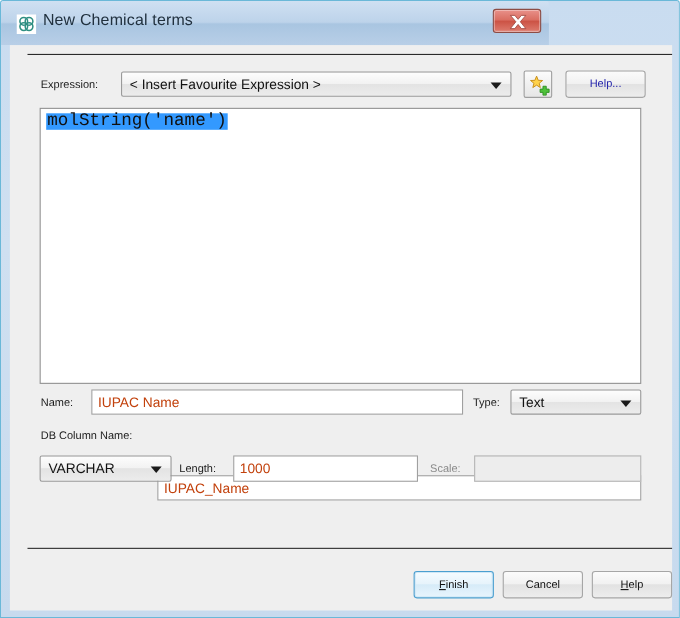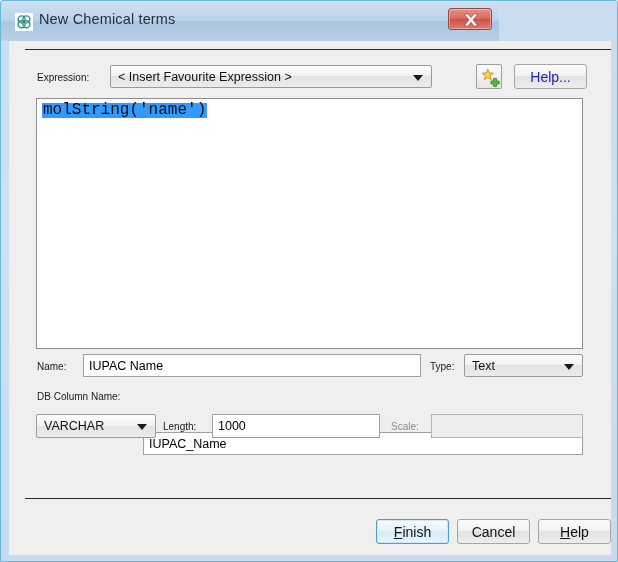--- a/index.html
+++ b/index.html
@@ -132,21 +132,21 @@
     box-sizing: border-box;
     border: 1px solid #a0a0a0;
     background: #ffffff;
     cursor: text;
   }
   .textfield .tf-text {
     position: absolute;
     left: 5px; top: 50%;
     transform: translateY(-50%);
     font-size: 12.5px;
-    color: #000000;
+    color: #c2410c;
     white-space: nowrap;
   }
   .textfield.disabled {
     background: #ededed;
     border-color: #b4b4b4;
     cursor: default;
   }
 
   .btn {
     position: absolute;
@@ -154,21 +154,21 @@
     border: 1px solid #a6a6a6;
     border-radius: 3px;
     background: linear-gradient(180deg, #fbfbfb 0%, #f1f1f1 48%, #e2e2e2 50%, #ededed 100%);
     cursor: pointer;
     text-align: center;
   }
   .btn .btn-lbl {
     position: absolute;
     left: 0; right: 0; top: 50%;
     transform: translateY(-50%);
-    font-size: 14px;
+    font-size: 10px;
     color: #111;
     white-space: nowrap;
   }
   .btn.default {
     border: 1px solid #4a9fd0;
     box-shadow: inset 0 0 0 1px #cfe7f6;
     background: linear-gradient(180deg, #f4fbff 0%, #e6f3fb 48%, #d6ebf8 50%, #e8f5fd 100%);
   }
   .btn.link .btn-lbl { color: #2222aa; }
   .mn { text-decoration: underline; }
@@ -226,21 +226,21 @@
         <path d="M2 2 L6 2 L9 5.6 L12 2 L16 2 L11 7.8 L16 14 L12 14 L9 10.2 L6 14 L2 14 L7 7.8 Z" fill="#ffffff" stroke="#9a4038" stroke-width="0.7"></path>
       </svg>
     </div>
   </div>
 
   <div class="content">
     <div class="sep-top"></div>
 
     <span class="lbl" style="left:28px; top:31px;">Expression:</span>
 
-    <div class="combo" style="left:101px; top:24px; width:322px; height:23px;">
+    <div class="combo" style="left:101px; top:24px; width:355px; height:23px;">
       <span class="combo-text">&lt; Insert Favourite Expression &gt;</span>
       <span class="arrow"></span>
     </div>
 
     <div class="star-btn" style="left:467px; top:23px; width:26px; height:25px;">
       <svg width="20" height="19" viewBox="0 0 20 19">
         <path d="M7.8 1.2 L9.3 5.0 L13.3 5.2 L10.2 7.7 L11.2 11.6 L7.8 9.4 L4.4 11.6 L5.4 7.7 L2.3 5.2 L6.3 5.0 Z" fill="#ffd24a" stroke="#c9901b" stroke-width="0.9" stroke-linejoin="round"></path>
         <path d="M13.6 10.4 h3.0 v2.6 h2.6 v3.0 h-2.6 v2.6 h-3.0 v-2.6 h-2.6 v-3.0 h2.6 z" fill="#4ec13a" stroke="#2c8c22" stroke-width="0.8" stroke-linejoin="round"></path>
       </svg>
     </div>

